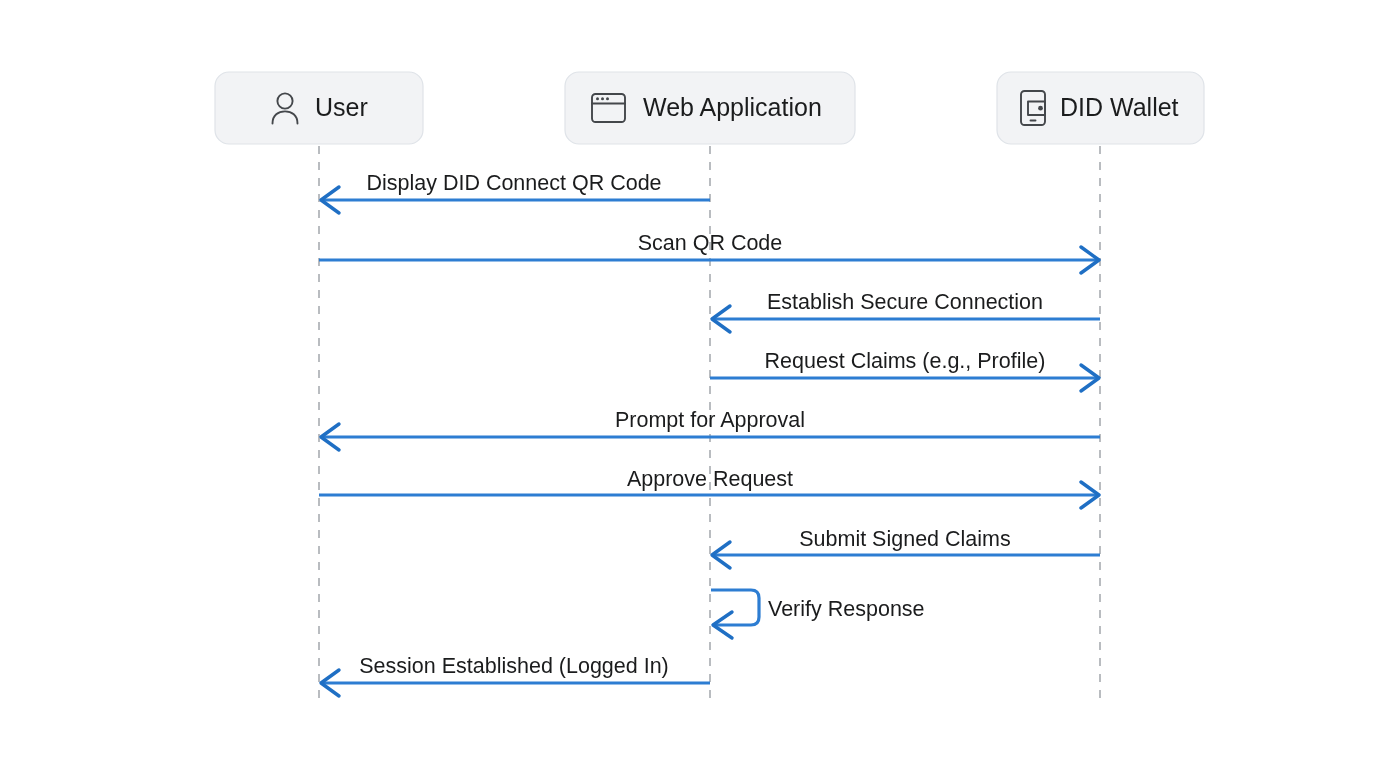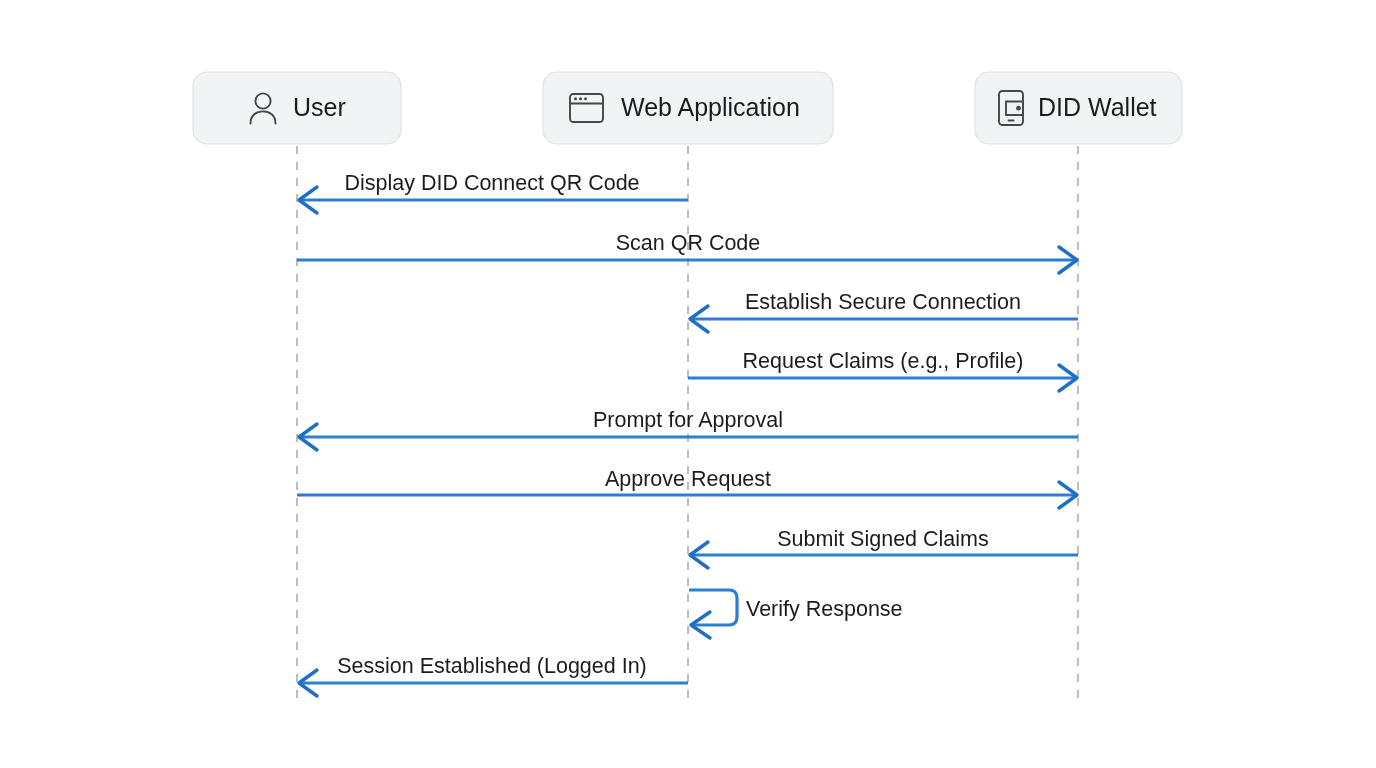--- a/index.html
+++ b/index.html
@@ -10,20 +10,21 @@
   body {
     width: 1376px;
     height: 768px;
     font-family: "Liberation Sans", sans-serif;
     overflow: hidden;
     position: relative;
   }
   #diagram-root {
     position: absolute;
     inset: 0;
+    padding-left: 22px;
   }
   .diagram-svg {
     display: block;
     width: 1376px;
     height: 768px;
   }
   .participant-box-rect {
     fill: #f2f3f5;
     stroke: #dfe3e8;
     stroke-width: 1.2;

